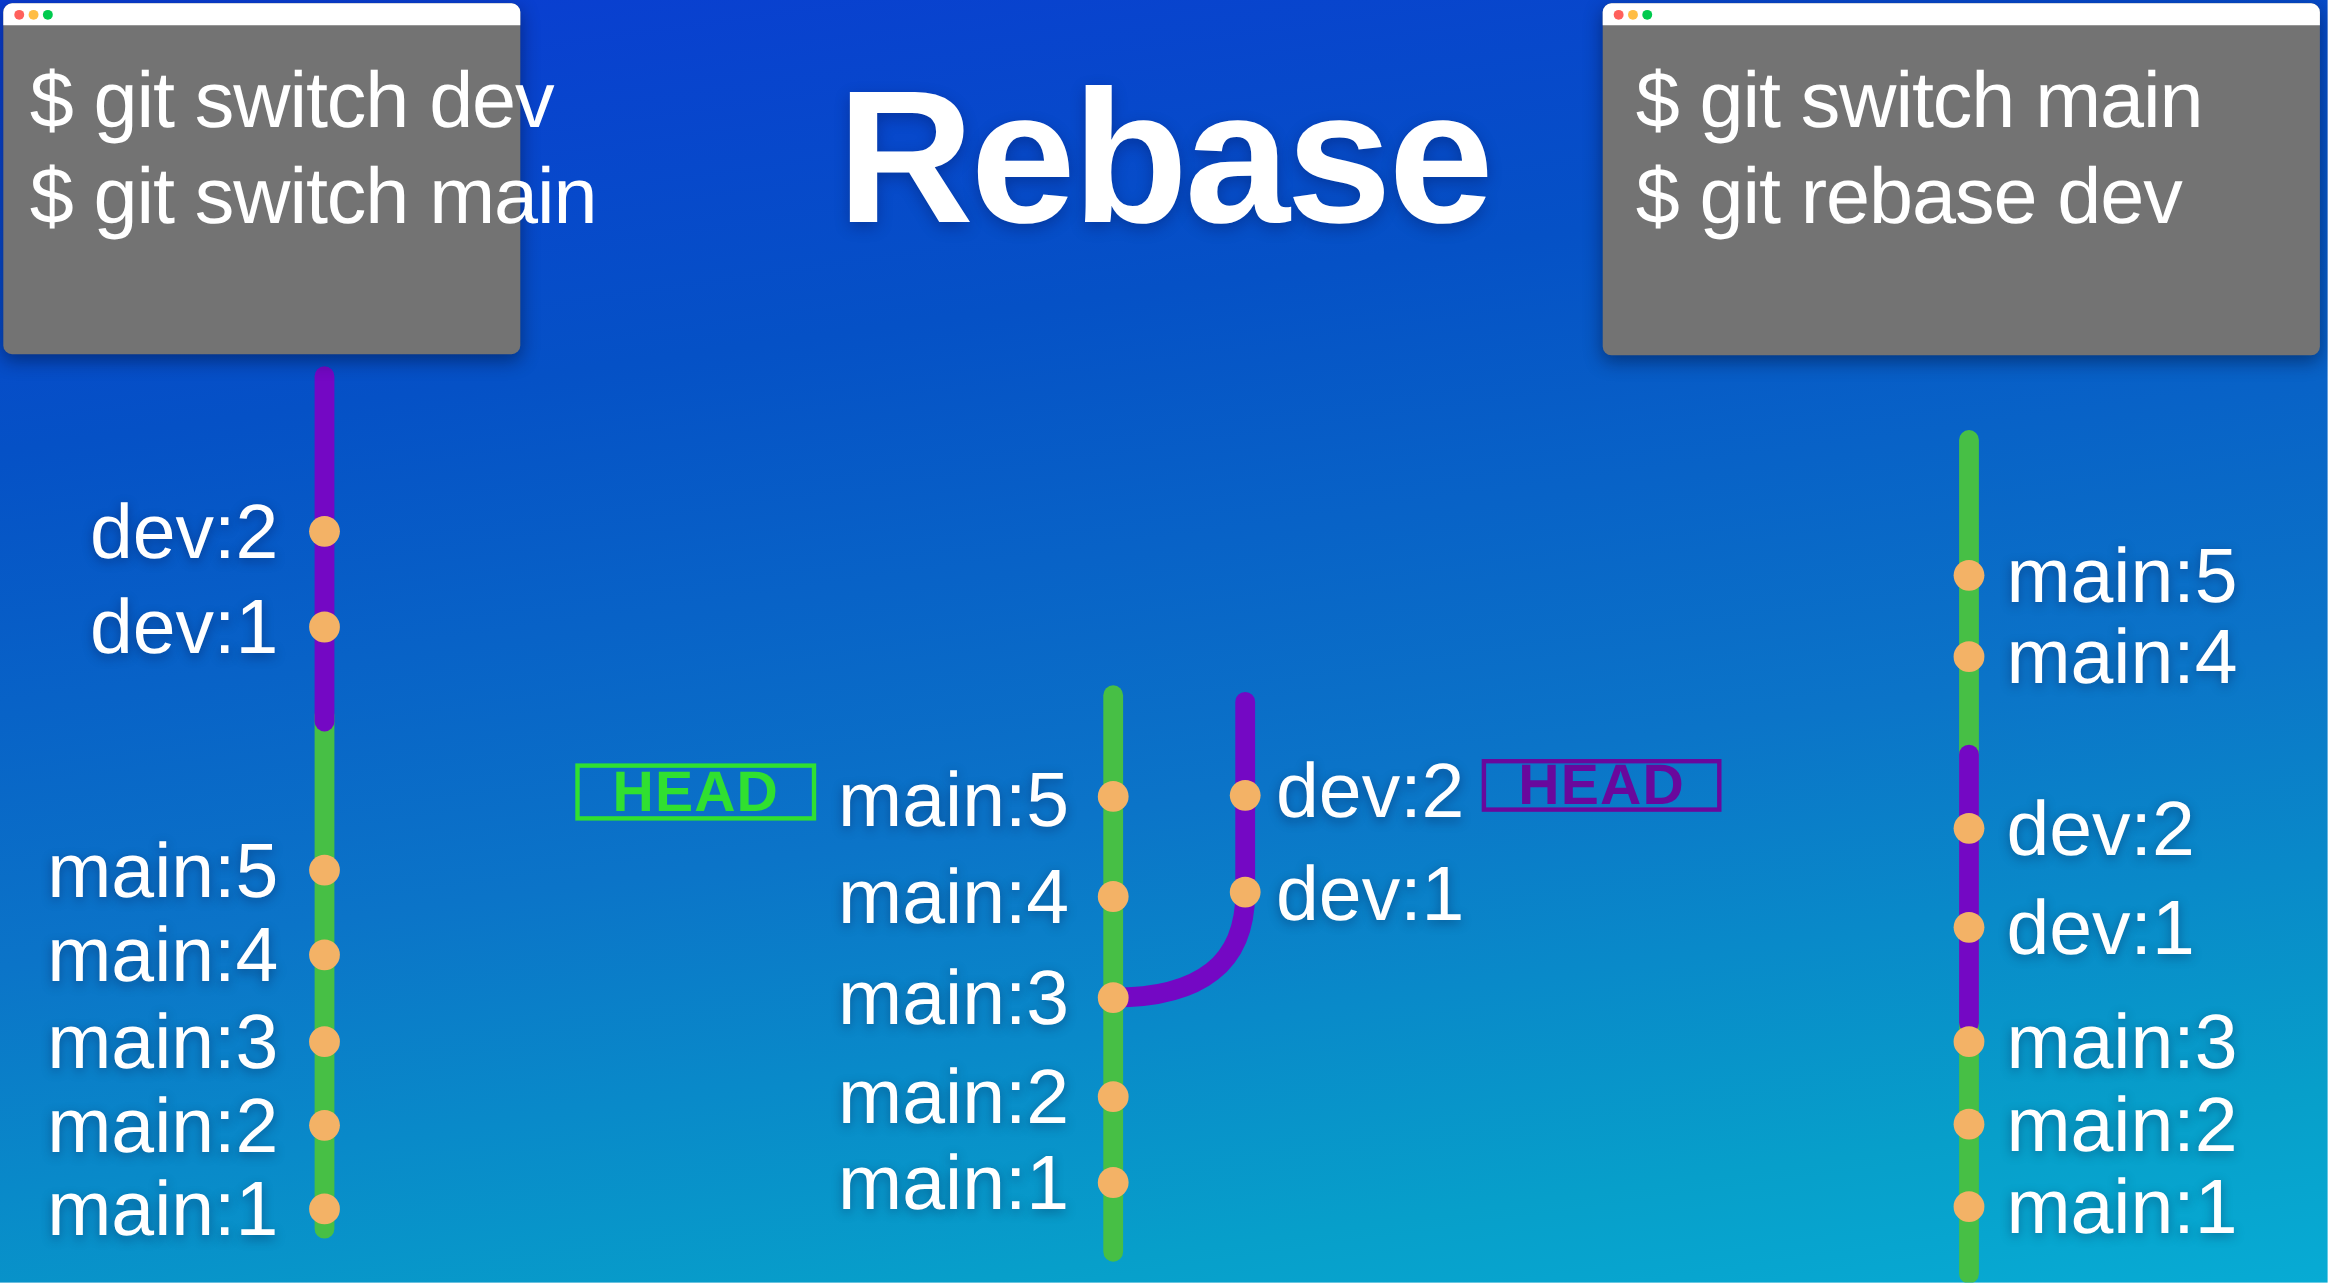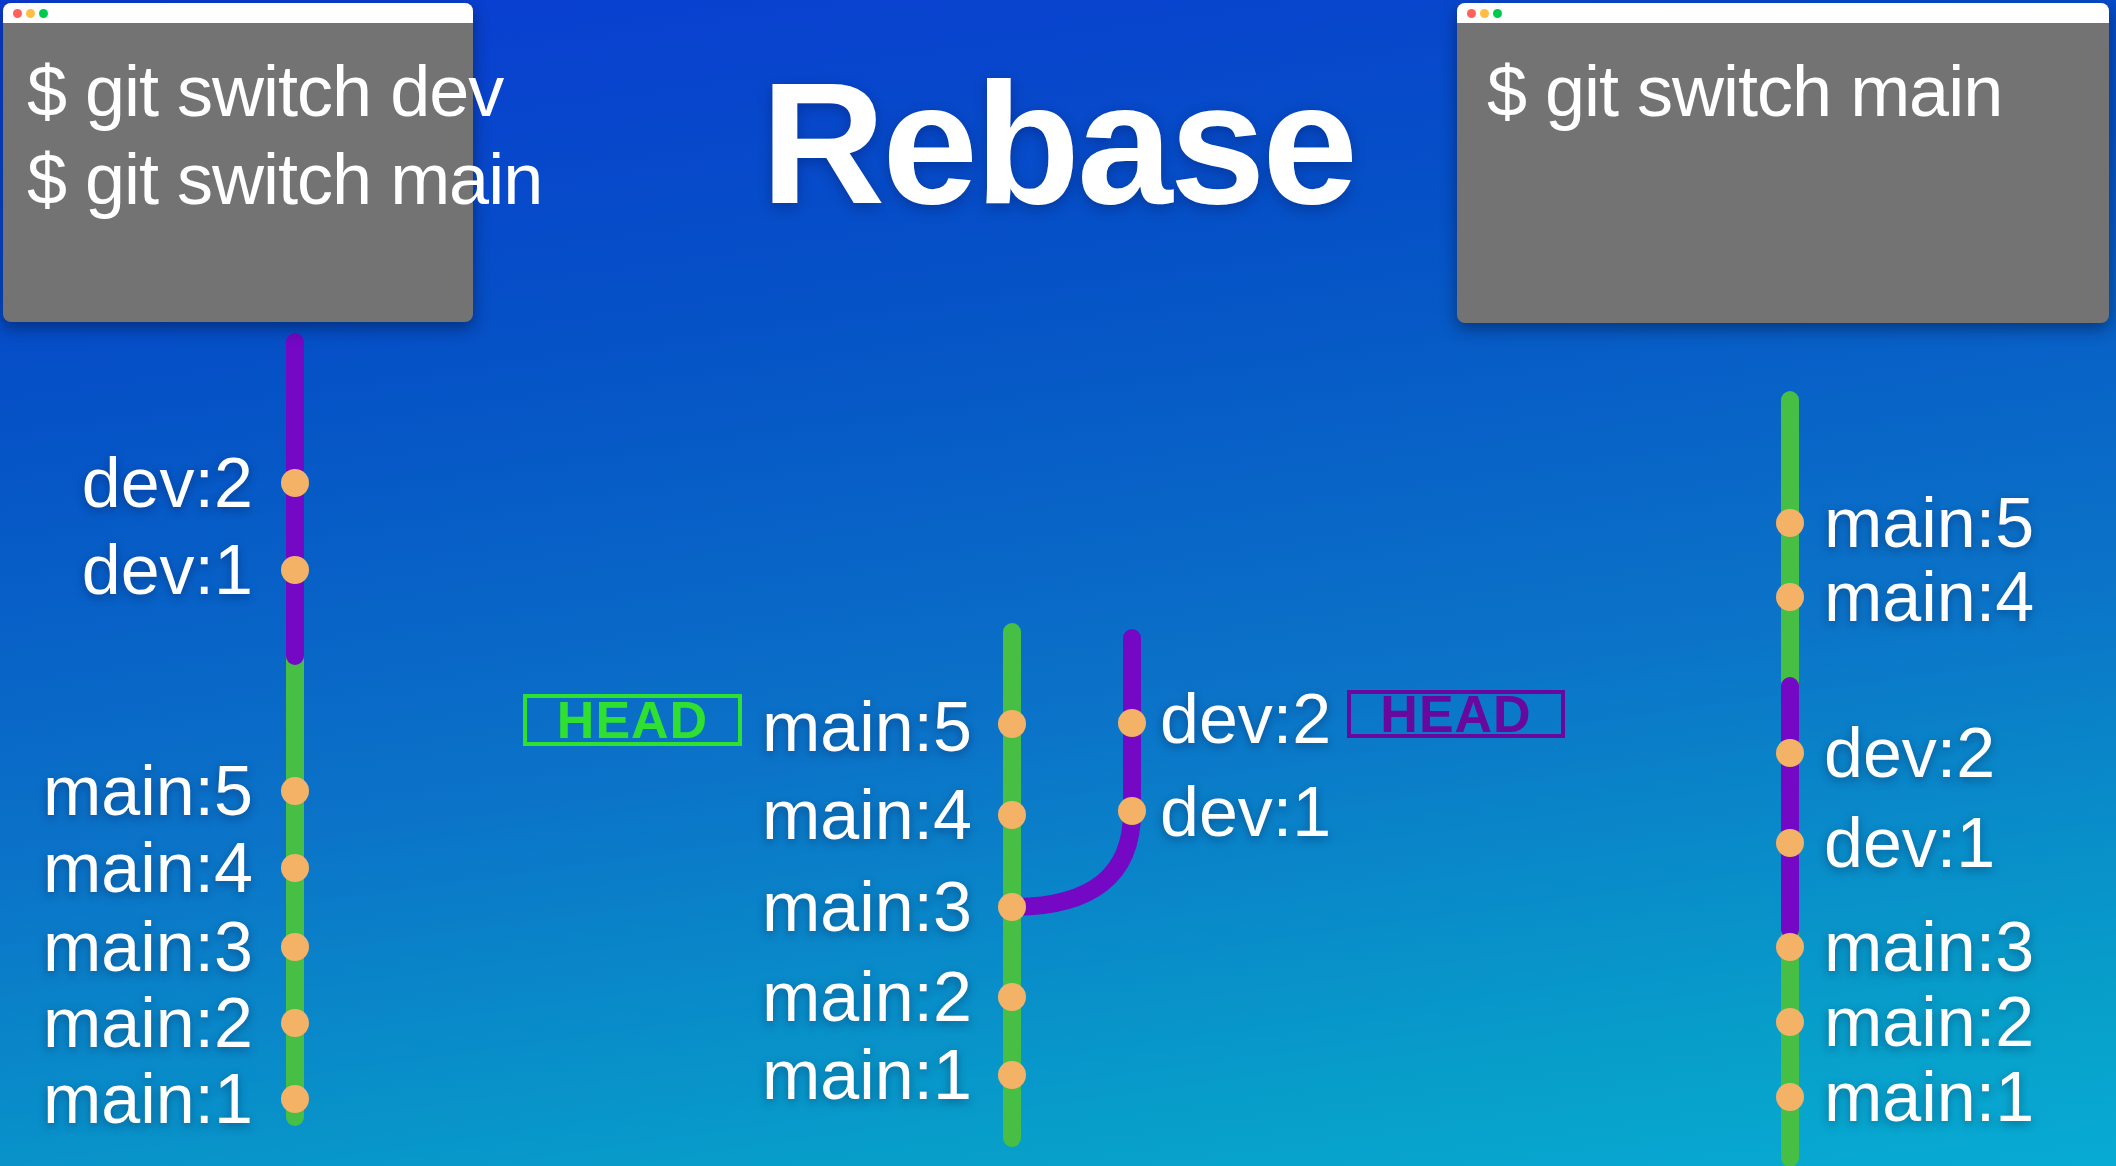--- a/index.html
+++ b/index.html
@@ -129,20 +129,21 @@
   </div>
 
   <div class="term" id="term-right">
     <div class="bar">
       <span class="dot" style="left:10px; background:#ff605c"></span>
       <span class="dot" style="left:23px; background:#ffbd44"></span>
       <span class="dot" style="left:36px; background:#00ca4e"></span>
     </div>
     <div class="cmds">
       <div>$ git switch main</div>
+      <div>$ git rebase dev</div>
     </div>
   </div>
 
   <div class="glabel ralign" style="right:1863px; top:483px">dev:2</div>
   <div class="glabel ralign" style="right:1863px; top:570px">dev:1</div>
   <div class="glabel ralign" style="right:1863px; top:791px">main:5</div>
   <div class="glabel ralign" style="right:1863px; top:868px">main:4</div>
   <div class="glabel ralign" style="right:1863px; top:947px">main:3</div>
   <div class="glabel ralign" style="right:1863px; top:1023px">main:2</div>
   <div class="glabel ralign" style="right:1863px; top:1099px">main:1</div>

